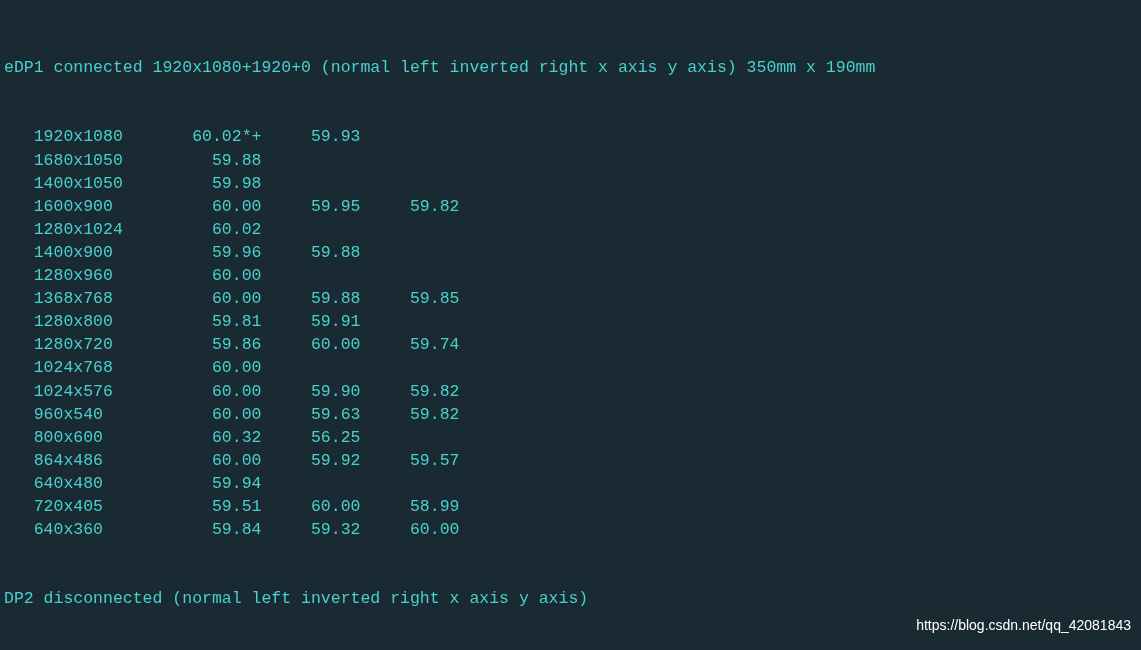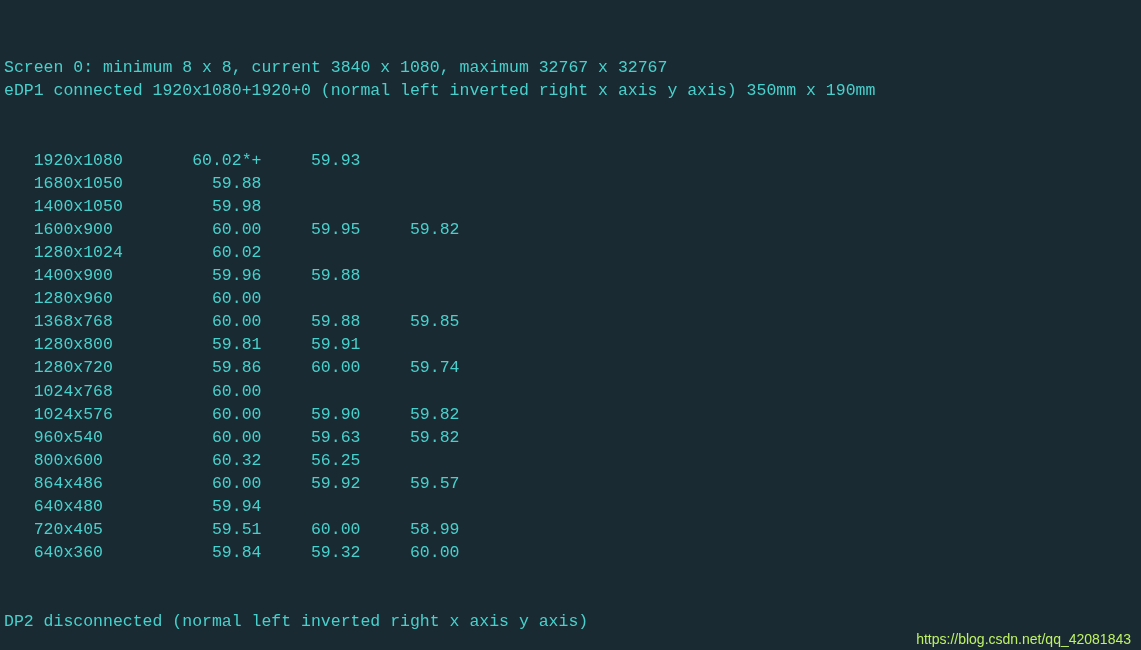--- a/index.html
+++ b/index.html
@@ -24,29 +24,29 @@
     }
     .line {
       white-space: pre;
     }
     .mode-row {
       white-space: pre;
       font-family: Liberation Mono, monospace;
     }
     .watermark {
       position: absolute;
-      bottom: 0;
+      bottom: 14px;
       right: 10px;
-      color: #bef264;
+      color: #ffffff;
       font-size: 14px;
       font-family: Arial, sans-serif;
     }
   </style>
 </head>
 <body>
 
 <div class="terminal-output">
-  <div id="header-lines"><div class="line">Screen 0: minimum 8 x 8, current 3840 x 1080, maximum 32767 x 32767</div><div class="line">eDP1 connected 1920x1080+1920+0 (normal left inverted right x axis y axis) 350mm x 190mm</div></div>
+  <div id="header-lines"><div class="line">eDP1 connected 1920x1080+1920+0 (normal left inverted right x axis y axis) 350mm x 190mm</div></div>
   <div id="mode-lines"><div class="mode-row">   1920x1080       60.02*+     59.93</div><div class="mode-row">   1680x1050         59.88</div><div class="mode-row">   1400x1050         59.98</div><div class="mode-row">   1600x900          60.00     59.95     59.82</div><div class="mode-row">   1280x1024         60.02</div><div class="mode-row">   1400x900          59.96     59.88</div><div class="mode-row">   1280x960          60.00</div><div class="mode-row">   1368x768          60.00     59.88     59.85</div><div class="mode-row">   1280x800          59.81     59.91</div><div class="mode-row">   1280x720          59.86     60.00     59.74</div><div class="mode-row">   1024x768          60.00</div><div class="mode-row">   1024x576          60.00     59.90     59.82</div><div class="mode-row">   960x540           60.00     59.63     59.82</div><div class="mode-row">   800x600           60.32     56.25</div><div class="mode-row">   864x486           60.00     59.92     59.57</div><div class="mode-row">   640x480           59.94</div><div class="mode-row">   720x405           59.51     60.00     58.99</div><div class="mode-row">   640x360           59.84     59.32     60.00</div></div>
   <div id="trailing-lines"><div class="line">DP2 disconnected (normal left inverted right x axis y axis)</div></div>
 </div>
 
 <div class="watermark">https://blog.csdn.net/qq_42081843</div>
 
 </body></html>

